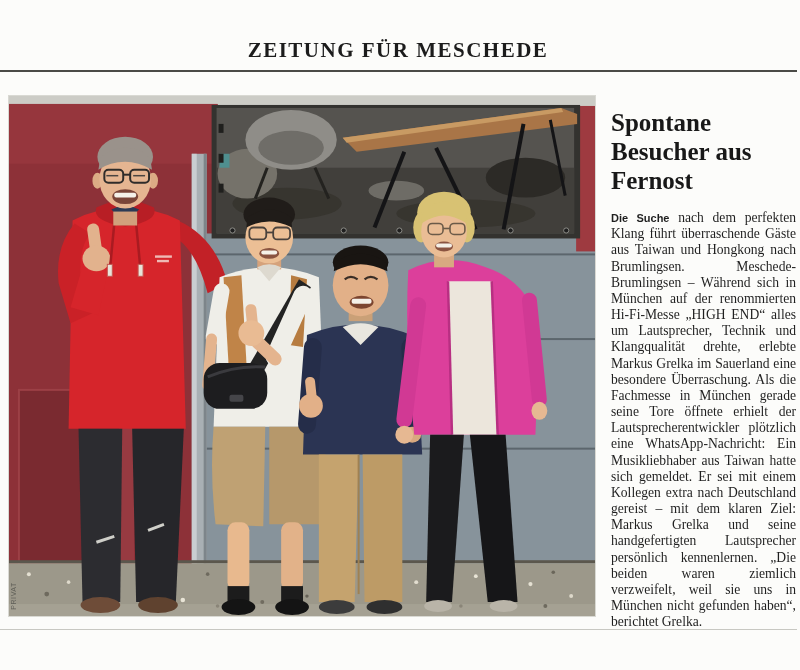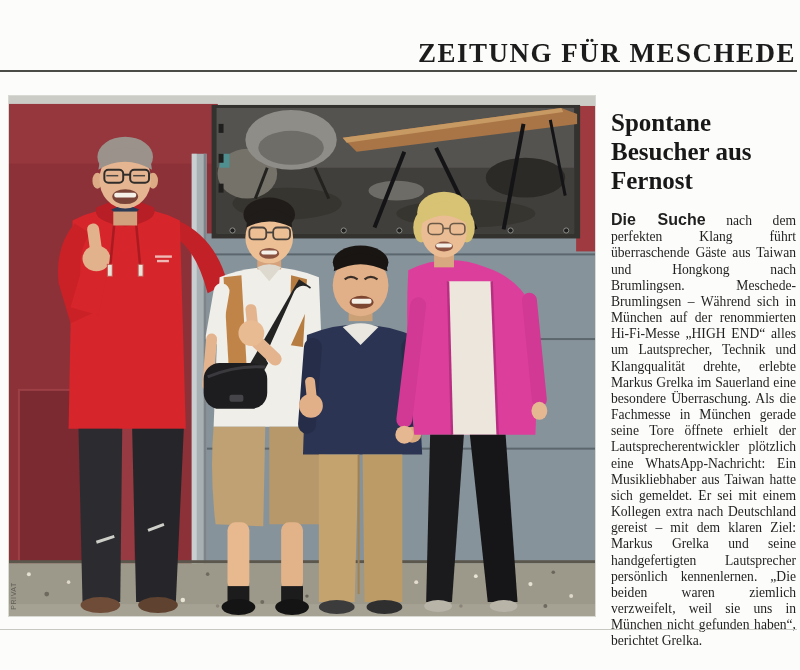--- a/index.html
+++ b/index.html
@@ -6,21 +6,21 @@
     --page_bg:#fcfcfa; --ink:#1c1c1c; --rule:#4b4b47; --soft_rule:#c8c8c2; --credit:#5a5a55;
   }
   html,body{margin:0;padding:0;}
   body{
     width:800px;height:670px;position:relative;overflow:hidden;
     background:var(--page_bg);
     font-family:"Liberation Serif", serif;
   }
   .masthead-title{
     position:absolute;top:38px;left:0;width:796px;
-    text-align:right;font-size:27px;font-weight:700;letter-spacing:1.5px;
+    text-align:center;font-size:21px;font-weight:700;letter-spacing:1.5px;
     color:var(--ink);font-family:"Liberation Serif",serif;
   }
   .masthead-rule{
     position:absolute;top:70px;left:0;width:797px;height:2px;background:var(--rule);
   }
   .bottom-rule{
     position:absolute;top:629px;left:0;width:797px;height:1px;background:var(--soft_rule);
   }
   .news-photo{
     position:absolute;left:8px;top:95px;width:588px;height:522px;margin:0;
@@ -40,21 +40,21 @@
     margin:4px 0 15px 0;
     font-size:25px;line-height:1.16;font-weight:700;
     font-family:"Liberation Serif",serif;color:#181818;
   }
   .article-body{
     margin:0;text-align:justify;font-size:13.6px;line-height:1.19;
     font-family:"Liberation Serif",serif;color:#1f1f1f;
     hyphens:auto;-webkit-hyphens:auto;word-spacing:-0.2px;
   }
   .article-body strong{
-    font-family:"Liberation Sans",sans-serif;font-size:16px;font-weight:700;margin-top:36px;
+    font-family:"Liberation Sans",sans-serif;font-size:11px;font-weight:700;margin-top:36px;
   }
 </style>
 </head>
 <body>
 
 <div class="masthead-title">ZEITUNG FÜR MESCHEDE</div>
 <div class="masthead-rule"></div>
 
 <figure class="news-photo">
   <svg viewBox="0 0 590 522" preserveAspectRatio="none" xmlns="http://www.w3.org/2000/svg">

